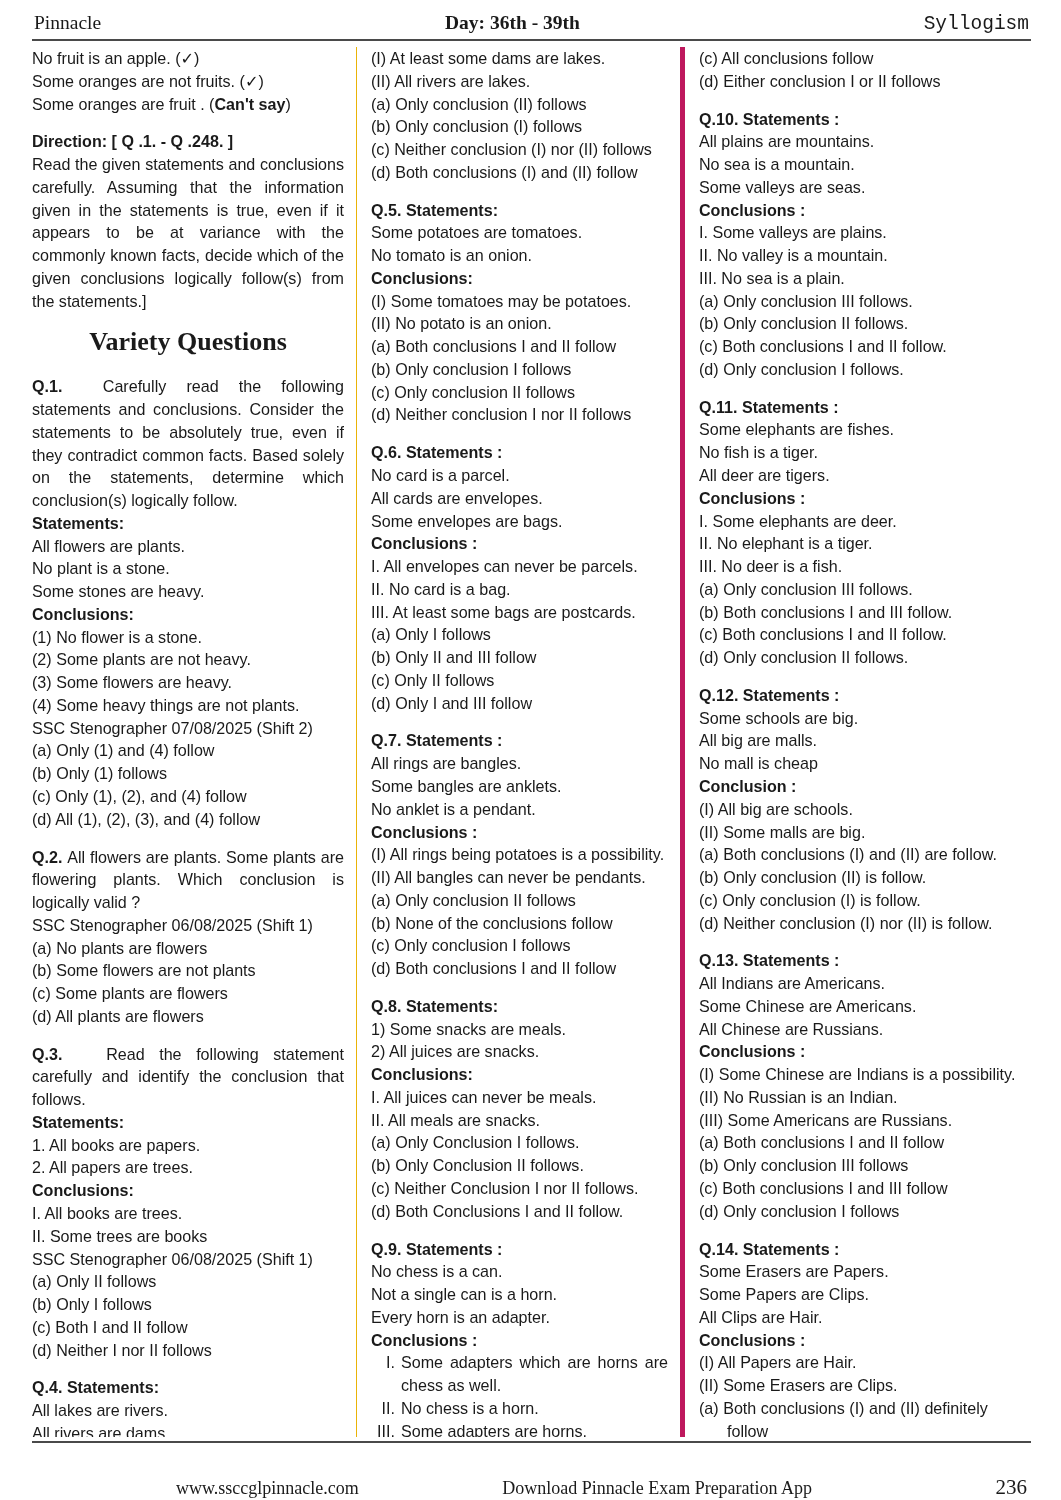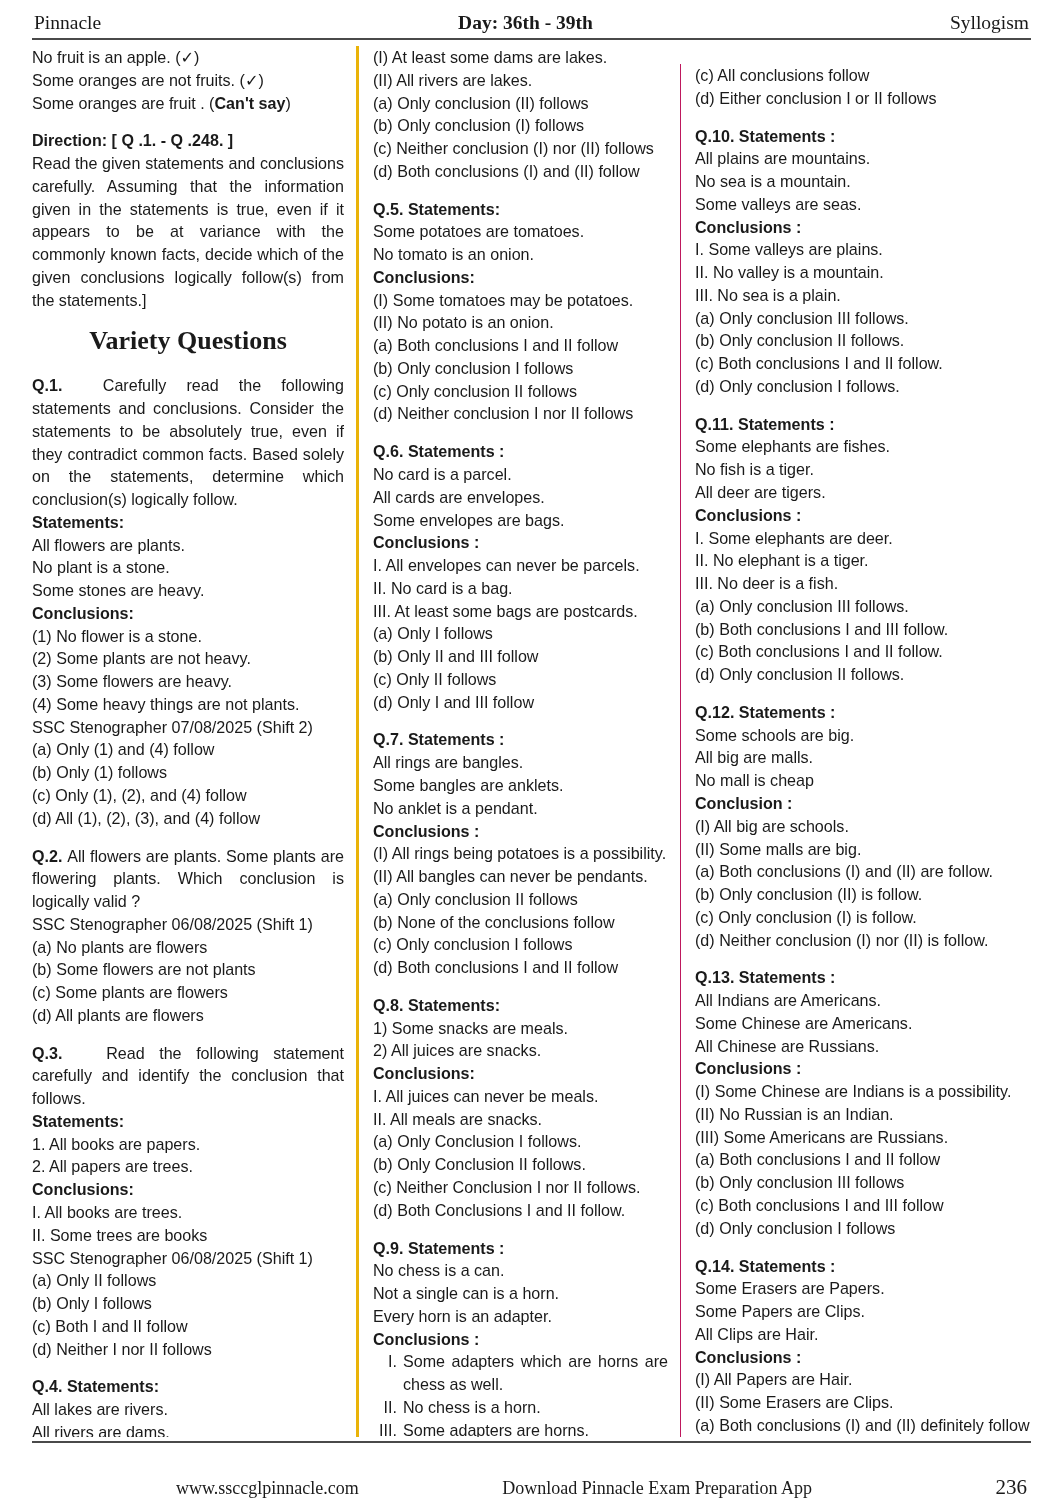--- a/index.html
+++ b/index.html
@@ -35,21 +35,21 @@
     font-size: 19.5px;
     padding: 0 2px 4px 2px;
     flex: 0 0 auto;
   }
   .header .hleft { flex: 0 0 auto; }
   .header .hcenter {
     flex: 1 1 auto;
     text-align: center;
     font-weight: bold;
   }
-  .header .hright { flex: 0 0 auto; }
+  .header .hright { flex: 0 0 auto; font-family: Liberation Mono, monospace; }
   .rule-top {
     border-bottom: 2px solid #4a4a4a;
     margin: 0 0 6px 0;
     flex: 0 0 auto;
   }
 
   
   .columns {
     flex: 1 1 auto;
     display: flex;
@@ -57,22 +57,22 @@
     overflow: hidden;
   }
   .col {
     width: 324px;
     box-sizing: border-box;
     overflow: hidden;
     font-size: 16.1px;
     line-height: 1.415;
   }
   .col.c1 { padding-right: 12px; }
-  .col.c2 { padding: 0 12px 0 14px; border-left: 3px solid #eab308; }
-  .col.c3 { padding: 0 0 0 14px; border-left: 1px solid #be185d; flex: 1 1 auto; margin-top: 18px; }
+  .col.c2 { padding: 0 12px 0 14px; border-left: 1px solid #eab308; }
+  .col.c3 { padding: 0 0 0 14px; border-left: 5px solid #be185d; flex: 1 1 auto; }
 
   .line { white-space: normal; }
   .b { font-weight: bold; }
   .gap { height: 15px; }
 
   .para {
     text-align: justify;
     text-justify: inter-word;
   }
 

